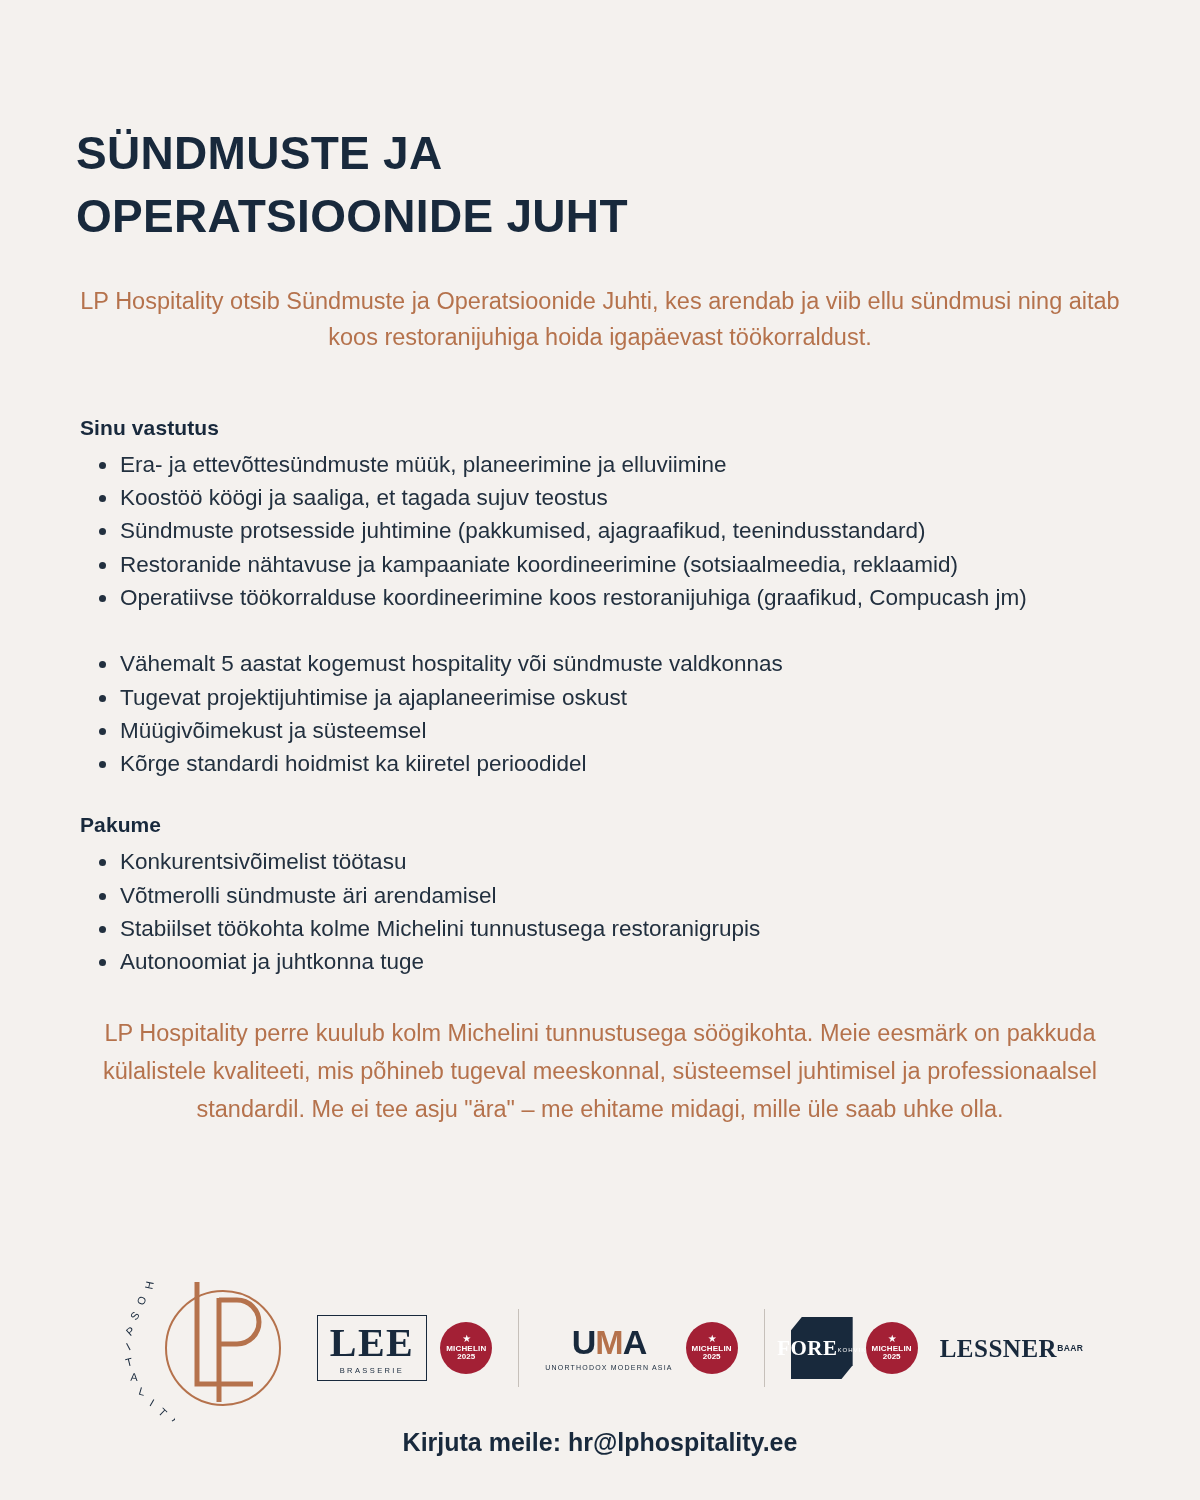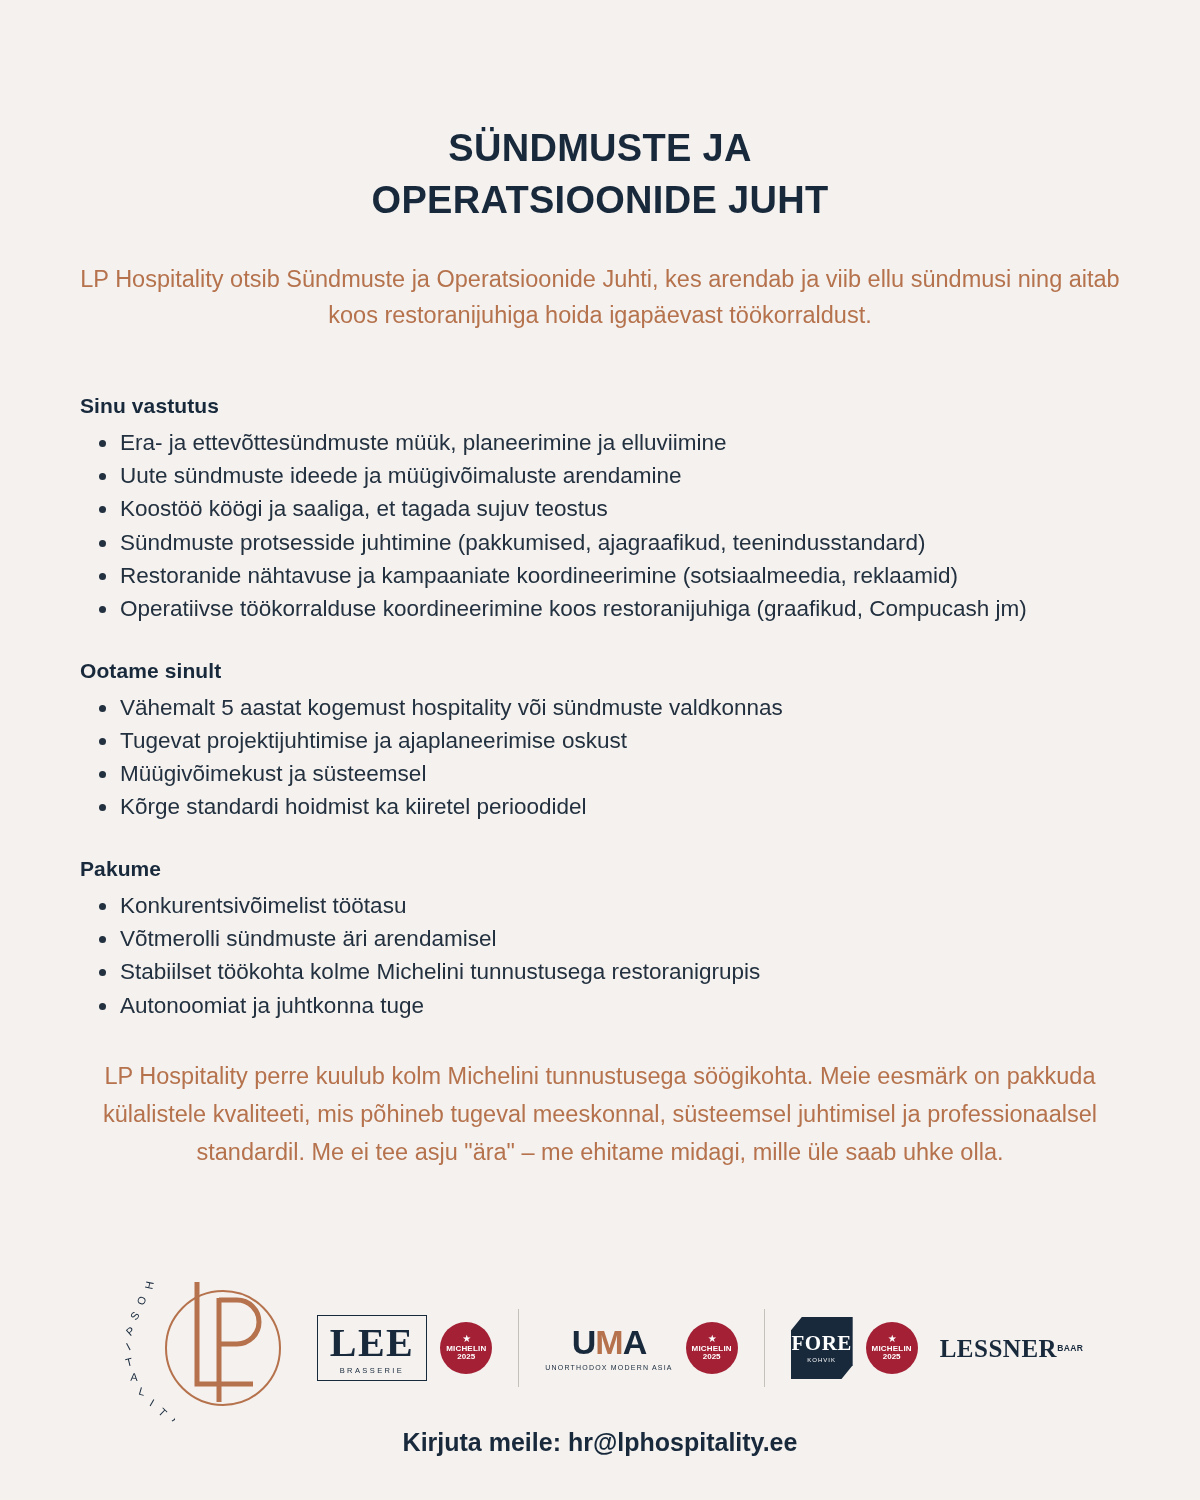--- a/index.html
+++ b/index.html
@@ -18,22 +18,22 @@
     position: relative;
     width: 1200px;
     height: 1500px;
     box-sizing: border-box;
     padding: 0 76px;
   }
   
   .title {
     margin: 0;
     padding-top: 122px;
-    text-align: center;
-    font-size: 38px;
+    text-align: left;
+    font-size: 46px;
     line-height: 1.38;
     font-weight: 700;
     letter-spacing: 0.3px;
     color: #18293c;
   }
   .title .line {
     display: block;
   }
   
   .intro {
@@ -223,21 +223,21 @@
   .fore-badge {
     position: absolute;
     inset: 0;
     background: #18293c;
     clip-path: polygon(18% 0, 100% 0, 100% 78%, 82% 100%, 0 100%, 0 22%);
   }
   .fore-text {
     position: absolute;
     inset: 0;
     display: flex;
-    flex-direction: column;
+    flex-direction: row;
     align-items: center;
     justify-content: center;
     color: #fff;
   }
   .fore-text .f-main {
     font-family: "Liberation Serif", serif;
     font-size: 21px;
     font-weight: 700;
     letter-spacing: 0.5px;
     line-height: 1;
@@ -290,30 +290,28 @@
   </h1>
 
   <p class="intro">LP Hospitality otsib Sündmuste ja Operatsioonide Juhti, kes arendab ja viib ellu sündmusi ning aitab koos restoranijuhiga hoida igapäevast töökorraldust.</p>
 
   <div class="sections">
 
     <div class="section">
       <div class="section-heading">Sinu vastutus</div>
       <ul class="bullets">
         <li>Era- ja ettevõttesündmuste müük, planeerimine ja elluviimine</li>
-        <li>Uute sündmuste ideede ja müügivõimaluste arendamine</li>
         <li>Koostöö köögi ja saaliga, et tagada sujuv teostus</li>
         <li>Sündmuste protsesside juhtimine (pakkumised, ajagraafikud, teenindusstandard)</li>
         <li>Restoranide nähtavuse ja kampaaniate koordineerimine (sotsiaalmeedia, reklaamid)</li>
         <li>Operatiivse töökorralduse koordineerimine koos restoranijuhiga (graafikud, Compucash jm)</li>
       </ul>
     </div>
 
     <div class="section">
-      <div class="section-heading">Ootame sinult</div>
       <ul class="bullets">
         <li>Vähemalt 5 aastat kogemust hospitality või sündmuste valdkonnas</li>
         <li>Tugevat projektijuhtimise ja ajaplaneerimise oskust</li>
         <li>Müügivõimekust ja süsteemsel</li>
         <li>Kõrge standardi hoidmist ka kiiretel perioodidel</li>
       </ul>
     </div>
 
     <div class="section">
       <div class="section-heading">Pakume</div>

